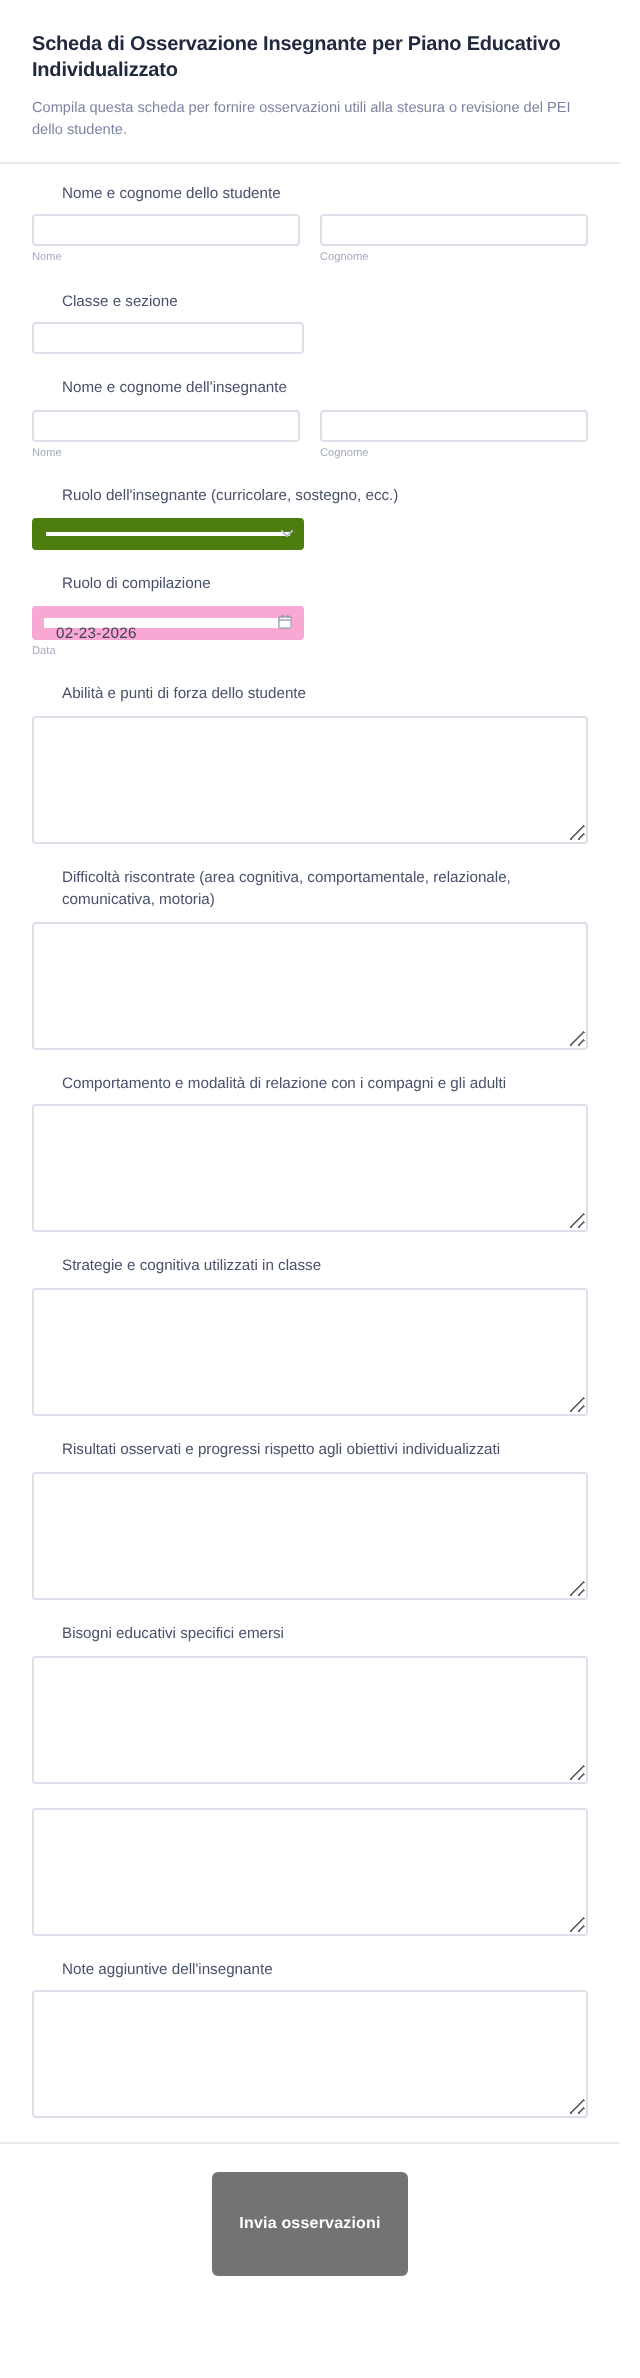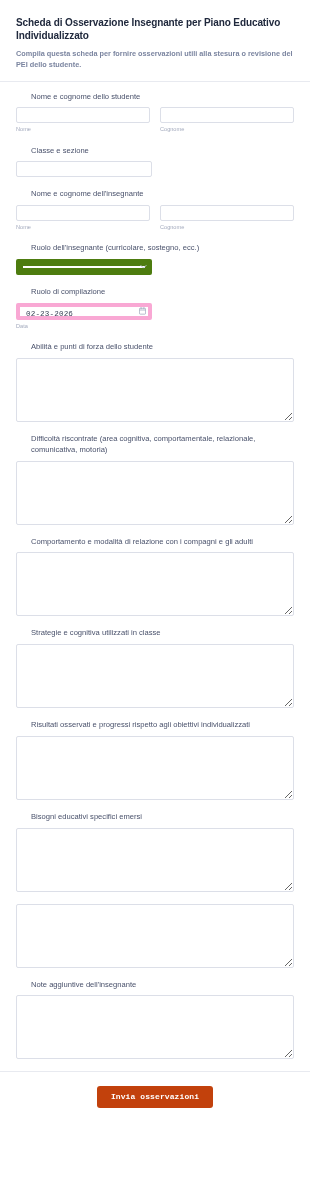--- a/index.html
+++ b/index.html
@@ -31,21 +31,21 @@
     font-weight: bold;
     color: #20293d;
     margin: 0 0 6px 0;
     letter-spacing: -0.1px;
   }
   .form-subtitle {
     font-size: 7.3px;
     line-height: 1.52;
     color: #7b85a0;
     margin: 0;
-    font-weight: bold;
+    font-weight: normal;
   }
   .header-divider {
     height: 1px;
     background: #e8eaf0;
     width: 100%;
     margin: 0;
   }
 
   
   .form-body {
@@ -135,24 +135,24 @@
 
   
   .date-wrap {
     position: relative;
     width: 136px;
   }
   .date-input {
     display: block;
     width: 100%;
     height: 17px;
-    border: 4px solid #f9a8d4;
+    border: 6px solid #f9a8d4;
     border-radius: 2px;
     background: #ffffff;
-    font-family: Liberation Mono, monospace;
+    font-family: Liberation Sans, sans-serif;
     font-size: 7.6px;
     color: #3b4258;
     padding: 0 18px 0 6px;
     line-height: 15px;
     letter-spacing: 0.15px;
   }
   .cal-ico {
     position: absolute;
     right: 6px;
     top: 50%;
@@ -186,26 +186,26 @@
     margin: 6px 0 0 0;
   }
   .footer {
     padding: 14px 16px 16px 16px;
     display: flex;
     justify-content: center;
   }
   .submit-btn {
     border: none;
     border-radius: 3px;
-    background: #c2410c;
+    background: #737373;
     color: #ffffff;
-    font-family: Liberation Mono, monospace;
+    font-family: Liberation Sans, sans-serif;
     font-size: 8px;
     font-weight: bold;
-    padding: 7px 14px;
+    padding: 22px 14px;
     cursor: pointer;
     letter-spacing: 0.1px;
     line-height: 1;
   }
 </style>
 </head>
 <body>
 
 <div class="form-wrap">
 

